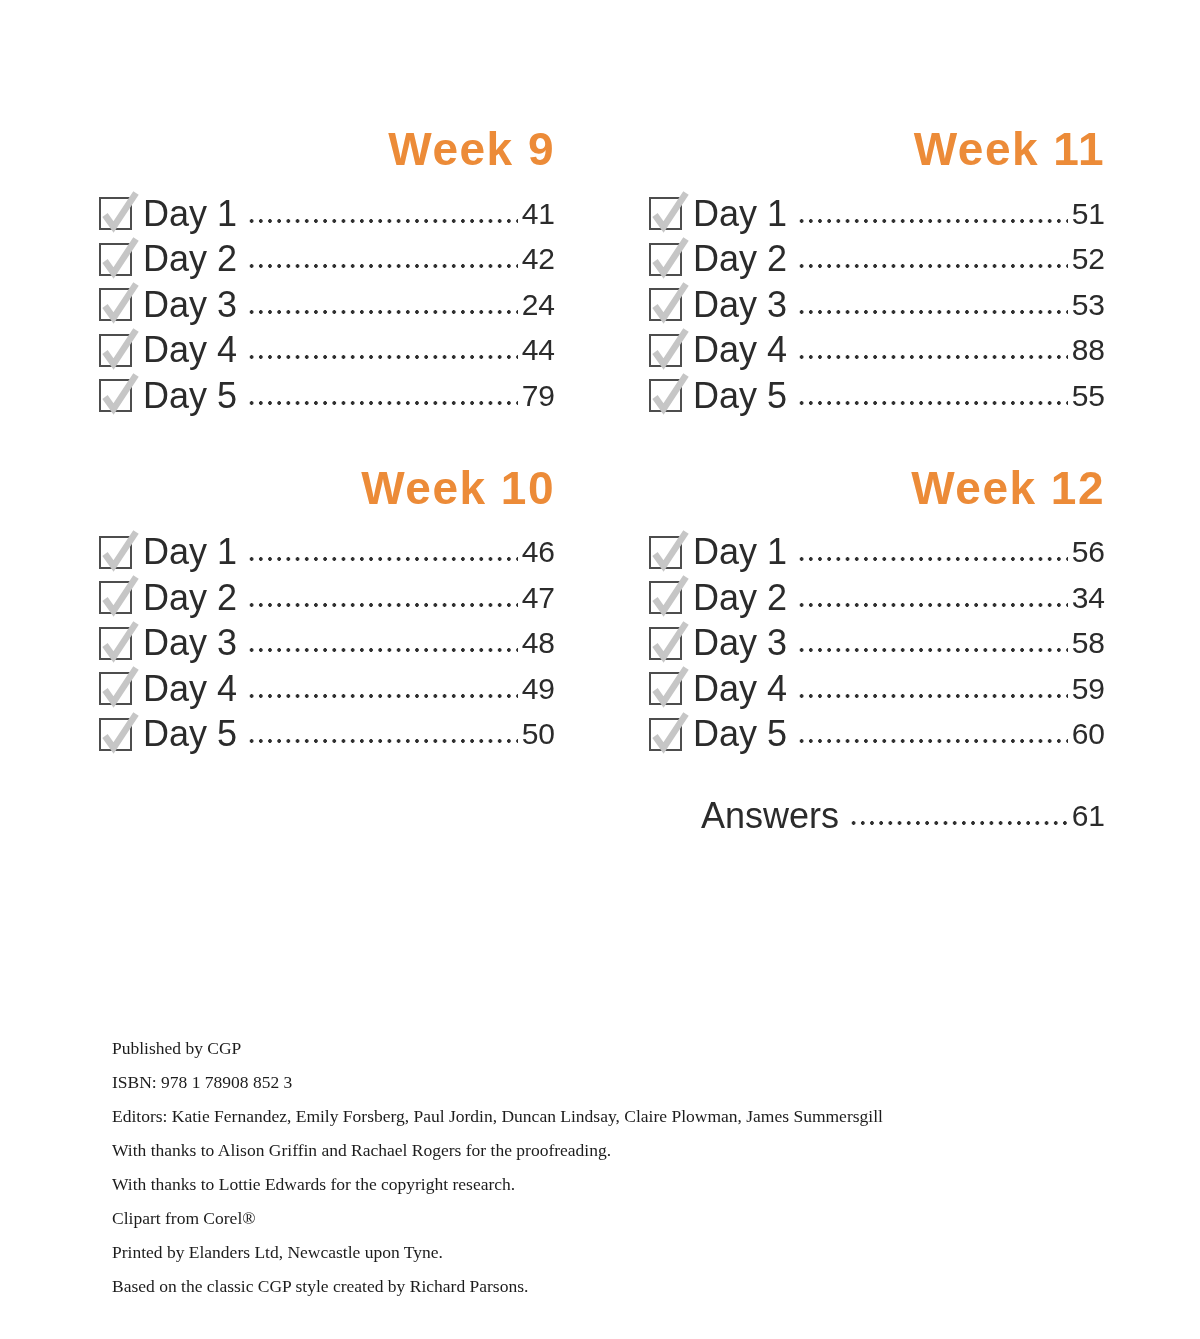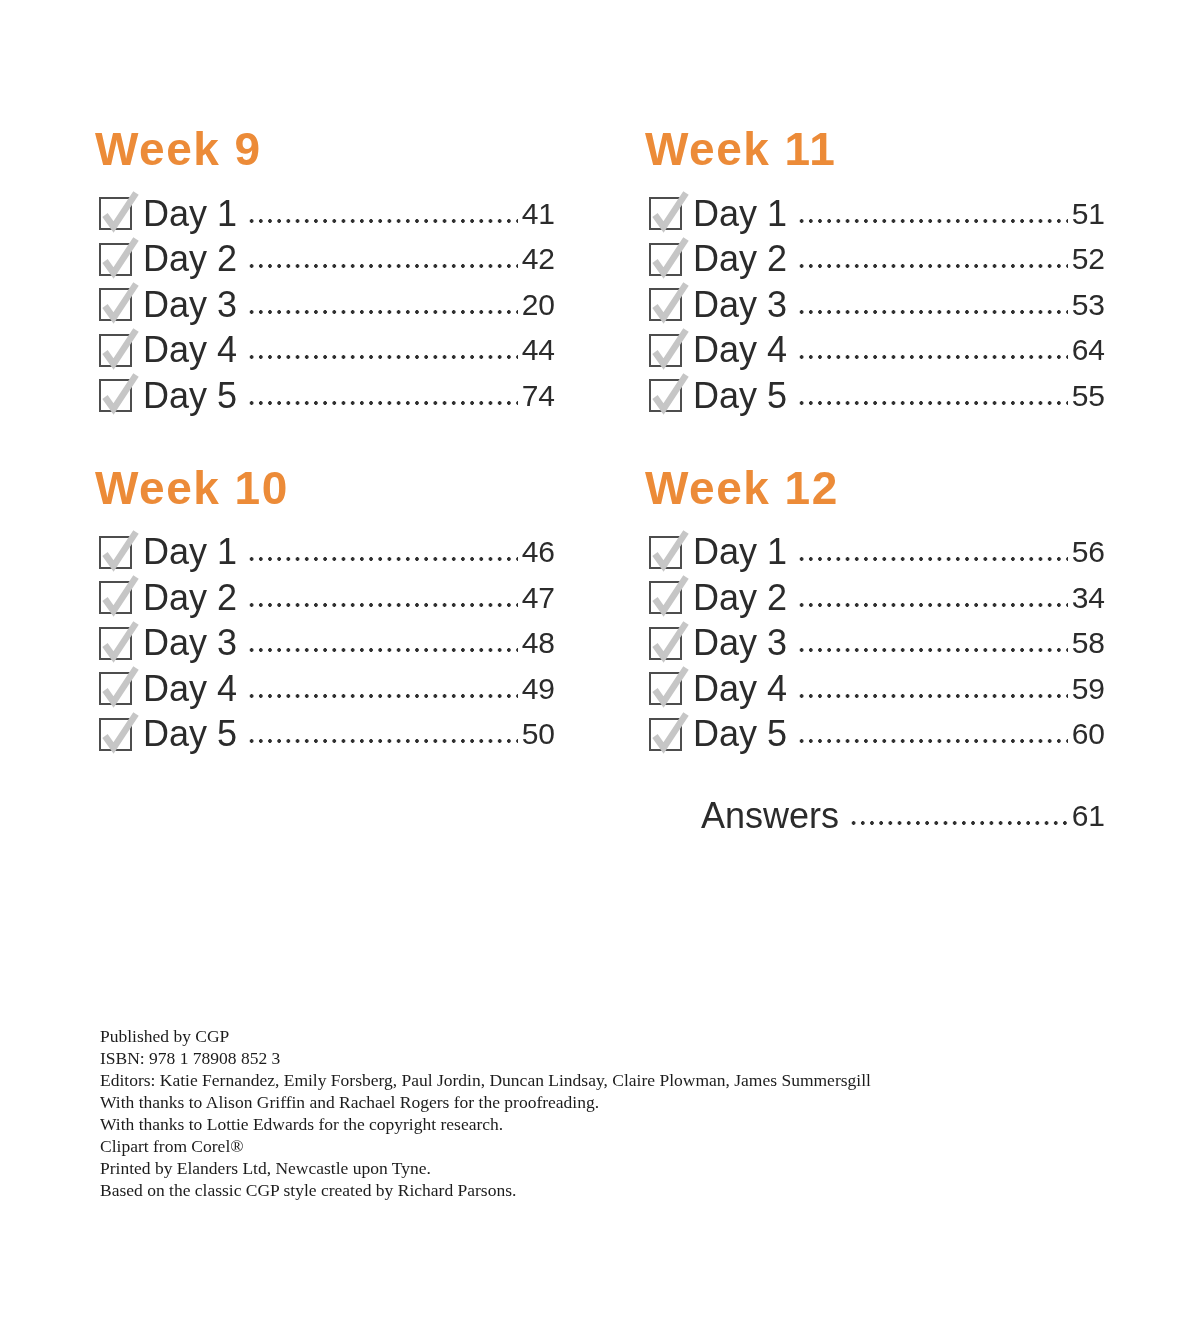--- a/index.html
+++ b/index.html
@@ -27,20 +27,21 @@
   .sec-w10 { grid-row: 2; grid-column: 1; }
   .cell-w12{ grid-row: 2; grid-column: 2; }
 
   .toc-section h2 {
     margin: 0 0 19px 0;
     font-size: 46px;
     font-weight: bold;
     letter-spacing: 1.5px;
     color: #EC8B38;
     line-height: 1.0;
+    text-align: right;
   }
 
   .row {
     display: flex;
     align-items: center;
     height: 45.5px;
   }
   .checkbox {
     flex: none;
     position: relative;
@@ -86,21 +87,21 @@
   
   .footer {
     position: absolute;
     left: 96px;
     top: 1023px;
     right: 80px;
     font-family: "Liberation Serif", serif;
     font-size: 17.5px;
     color: #1c1c1c;
   }
-  .footer p { margin: 4px; line-height: 18px; }
+  .footer p { margin: 16px; line-height: 18px; }
   .f2 { margin-top: 33px; }
   .f3 { margin-top: 45px; }
   .f4 { margin-top: 13px; }
   .f5 { margin-top: 12px; }
   .f6 { margin-top: 33px; }
   .f7 { margin-top: 26px; }
   .f8 { margin-top: 7px; }
 </style>
 </head>
 <body>
@@ -130,41 +131,41 @@
       <span class="pagenum">42</span>
     </div>
     <div class="row">
       <span class="checkbox">
           <svg class="check-svg" width="42" height="46" viewBox="0 0 42 46">
             <path d="M6 27 L14.5 39 L37 5" stroke="#c6c6c6" stroke-width="6.5" fill="none"></path>
           </svg>
         </span>
       <span class="entry-label">Day 3</span>
       <span class="leader"></span>
-      <span class="pagenum">20</span>
+      <span class="pagenum">24</span>
     </div>
     <div class="row">
       <span class="checkbox">
           <svg class="check-svg" width="42" height="46" viewBox="0 0 42 46">
             <path d="M6 27 L14.5 39 L37 5" stroke="#c6c6c6" stroke-width="6.5" fill="none"></path>
           </svg>
         </span>
       <span class="entry-label">Day 4</span>
       <span class="leader"></span>
       <span class="pagenum">44</span>
     </div>
     <div class="row">
       <span class="checkbox">
           <svg class="check-svg" width="42" height="46" viewBox="0 0 42 46">
             <path d="M6 27 L14.5 39 L37 5" stroke="#c6c6c6" stroke-width="6.5" fill="none"></path>
           </svg>
         </span>
       <span class="entry-label">Day 5</span>
       <span class="leader"></span>
-      <span class="pagenum">74</span>
+      <span class="pagenum">79</span>
     </div>
   </section>
 
   <section class="toc-section sec-w11">
     <h2>Week 11</h2>
     <div class="row">
       <span class="checkbox">
           <svg class="check-svg" width="42" height="46" viewBox="0 0 42 46">
             <path d="M6 27 L14.5 39 L37 5" stroke="#c6c6c6" stroke-width="6.5" fill="none"></path>
           </svg>
@@ -194,21 +195,21 @@
       <span class="pagenum">53</span>
     </div>
     <div class="row">
       <span class="checkbox">
           <svg class="check-svg" width="42" height="46" viewBox="0 0 42 46">
             <path d="M6 27 L14.5 39 L37 5" stroke="#c6c6c6" stroke-width="6.5" fill="none"></path>
           </svg>
         </span>
       <span class="entry-label">Day 4</span>
       <span class="leader"></span>
-      <span class="pagenum">64</span>
+      <span class="pagenum">88</span>
     </div>
     <div class="row">
       <span class="checkbox">
           <svg class="check-svg" width="42" height="46" viewBox="0 0 42 46">
             <path d="M6 27 L14.5 39 L37 5" stroke="#c6c6c6" stroke-width="6.5" fill="none"></path>
           </svg>
         </span>
       <span class="entry-label">Day 5</span>
       <span class="leader"></span>
       <span class="pagenum">55</span>

